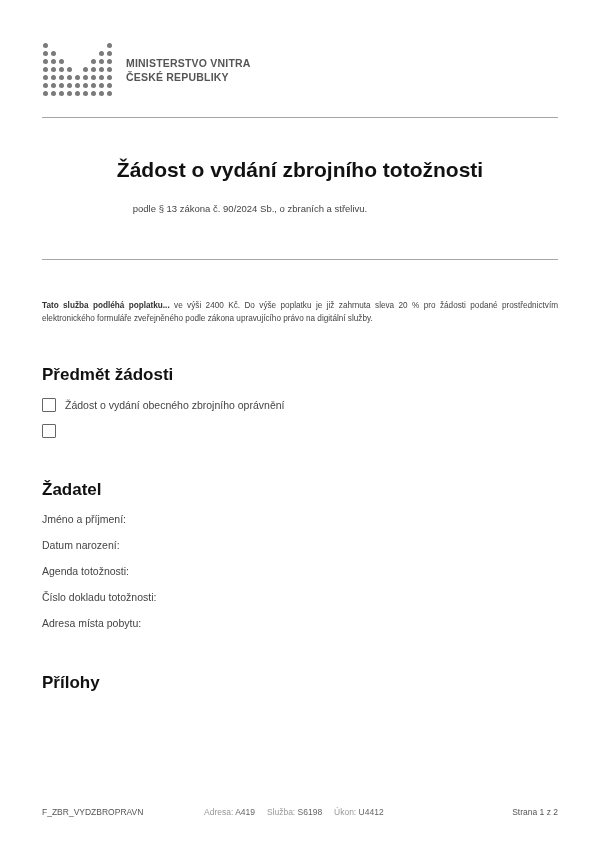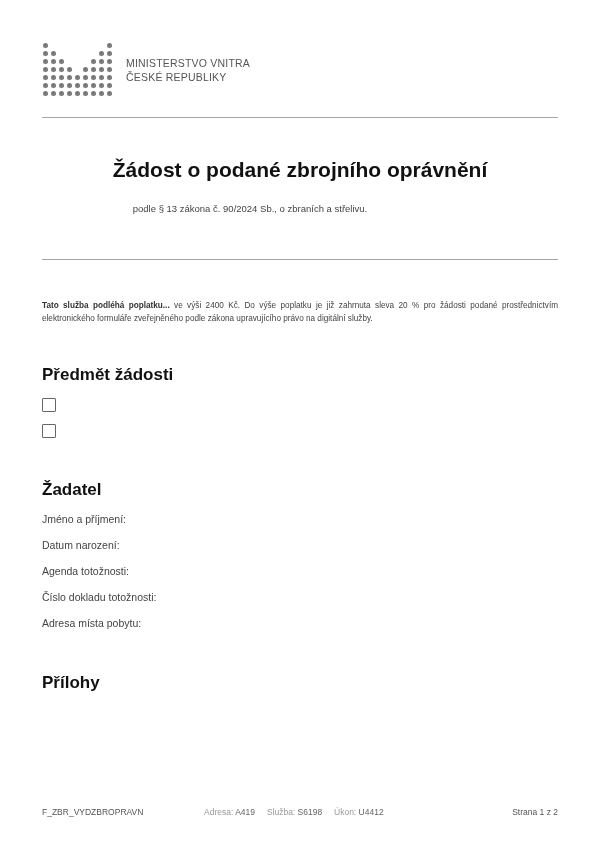--- a/index.html
+++ b/index.html
@@ -7,21 +7,21 @@
     width: 600px; height: 849px; position: relative; overflow: hidden;
     font-family: "Liberation Sans", "DejaVu Sans", sans-serif;
     color: #222;
   }
   .abs { position: absolute; }
   
   .logo { left: 42px; top: 42px; width: 72px; height: 58px; }
   .logo-grid { display: grid; grid-template-columns: repeat(9, 8px); grid-template-rows: repeat(7, 8px); gap: 0; }
   .dot { width: 5px; height: 5px; border-radius: 50%; background: #7a7a7a; margin: 1px; }
   .dot.off { background: transparent; }
-  .logo-text { left: 126px; top: 56px; font-size: 10.5px; line-height: 14px; color: #555; letter-spacing: 0.2px; }
+  .logo-text { left: 126px; top: 56px; font-size: 10.5px; line-height: 14px; color: #555; letter-spacing: 0.2px; font-weight: bold; }
   .rule { left: 42px; width: 516px; height: 0; border-top: 1px solid #a6a6a6; }
   .title { left: 0; width: 600px; top: 158px; text-align: center; font-size: 21px; font-weight: bold; color: #111; }
   .subtitle { left: 0; width: 500px; top: 203px; text-align: center; font-size: 9.5px; color: #444; }
   .fee { left: 42px; width: 516px; top: 299px; font-size: 8.2px; line-height: 13px; color: #444; text-align: justify; text-align-last: left; }
   .fee b { color: #333; }
   .h2 { left: 42px; font-size: 17px; font-weight: bold; color: #111; text-align: right; }
   .check-row { left: 42px; display: flex; align-items: center; font-size: 10.5px; color: #444; }
   .checkbox { width: 12px; height: 12px; border: 1.5px solid #666; border-radius: 1px; margin-right: 9px; background: #fff; box-sizing: content-box; }
   .field { left: 42px; font-size: 10.5px; color: #444; }
   .footer { top: 807px; font-size: 8.5px; color: #555; }
@@ -98,31 +98,32 @@
       <span class="dot" style="background: rgb(122, 122, 122);"></span>
     </div>
 </div>
 <div class="abs logo-text">
   <div>MINISTERSTVO VNITRA</div>
   <div>ČESKÉ REPUBLIKY</div>
 </div>
 
 <div class="abs rule" style="top:117px"></div>
 
-<div class="abs title">Žádost o podané zbrojního oprávnění</div>
+<div class="abs title">Žádost o vydání zbrojního totožnosti</div>
 <div class="abs subtitle">podle § 13 zákona č. 90/2024 Sb., o zbraních a střelivu.</div>
 
 <div class="abs rule" style="top:259px"></div>
 
 <div class="abs fee"><b>Tato služba podléhá poplatku...</b><span> ve výši 2400 Kč. Do výše poplatku je již zahrnuta sleva 20 % pro žádosti podané prostřednictvím elektronického formuláře zveřejněného podle zákona upravujícího právo na digitální služby.</span></div>
 
 <div class="abs h2" style="top:365px">Předmět žádosti</div>
 
 <label class="abs check-row" style="top:398px">
   <span class="checkbox"></span>
+  <span>Žádost o vydání obecného zbrojního oprávnění</span>
 </label>
 <label class="abs check-row" style="top:424px">
   <span class="checkbox"></span>
 </label>
 
 <div class="abs h2" style="top:480px">Žadatel</div>
 <div class="abs field" style="top:513px">Jméno a příjmení:</div>
 <div class="abs field" style="top:539px">Datum narození:</div>
 <div class="abs field" style="top:565px">Agenda totožnosti:</div>
 <div class="abs field" style="top:591px">Číslo dokladu totožnosti:</div>

